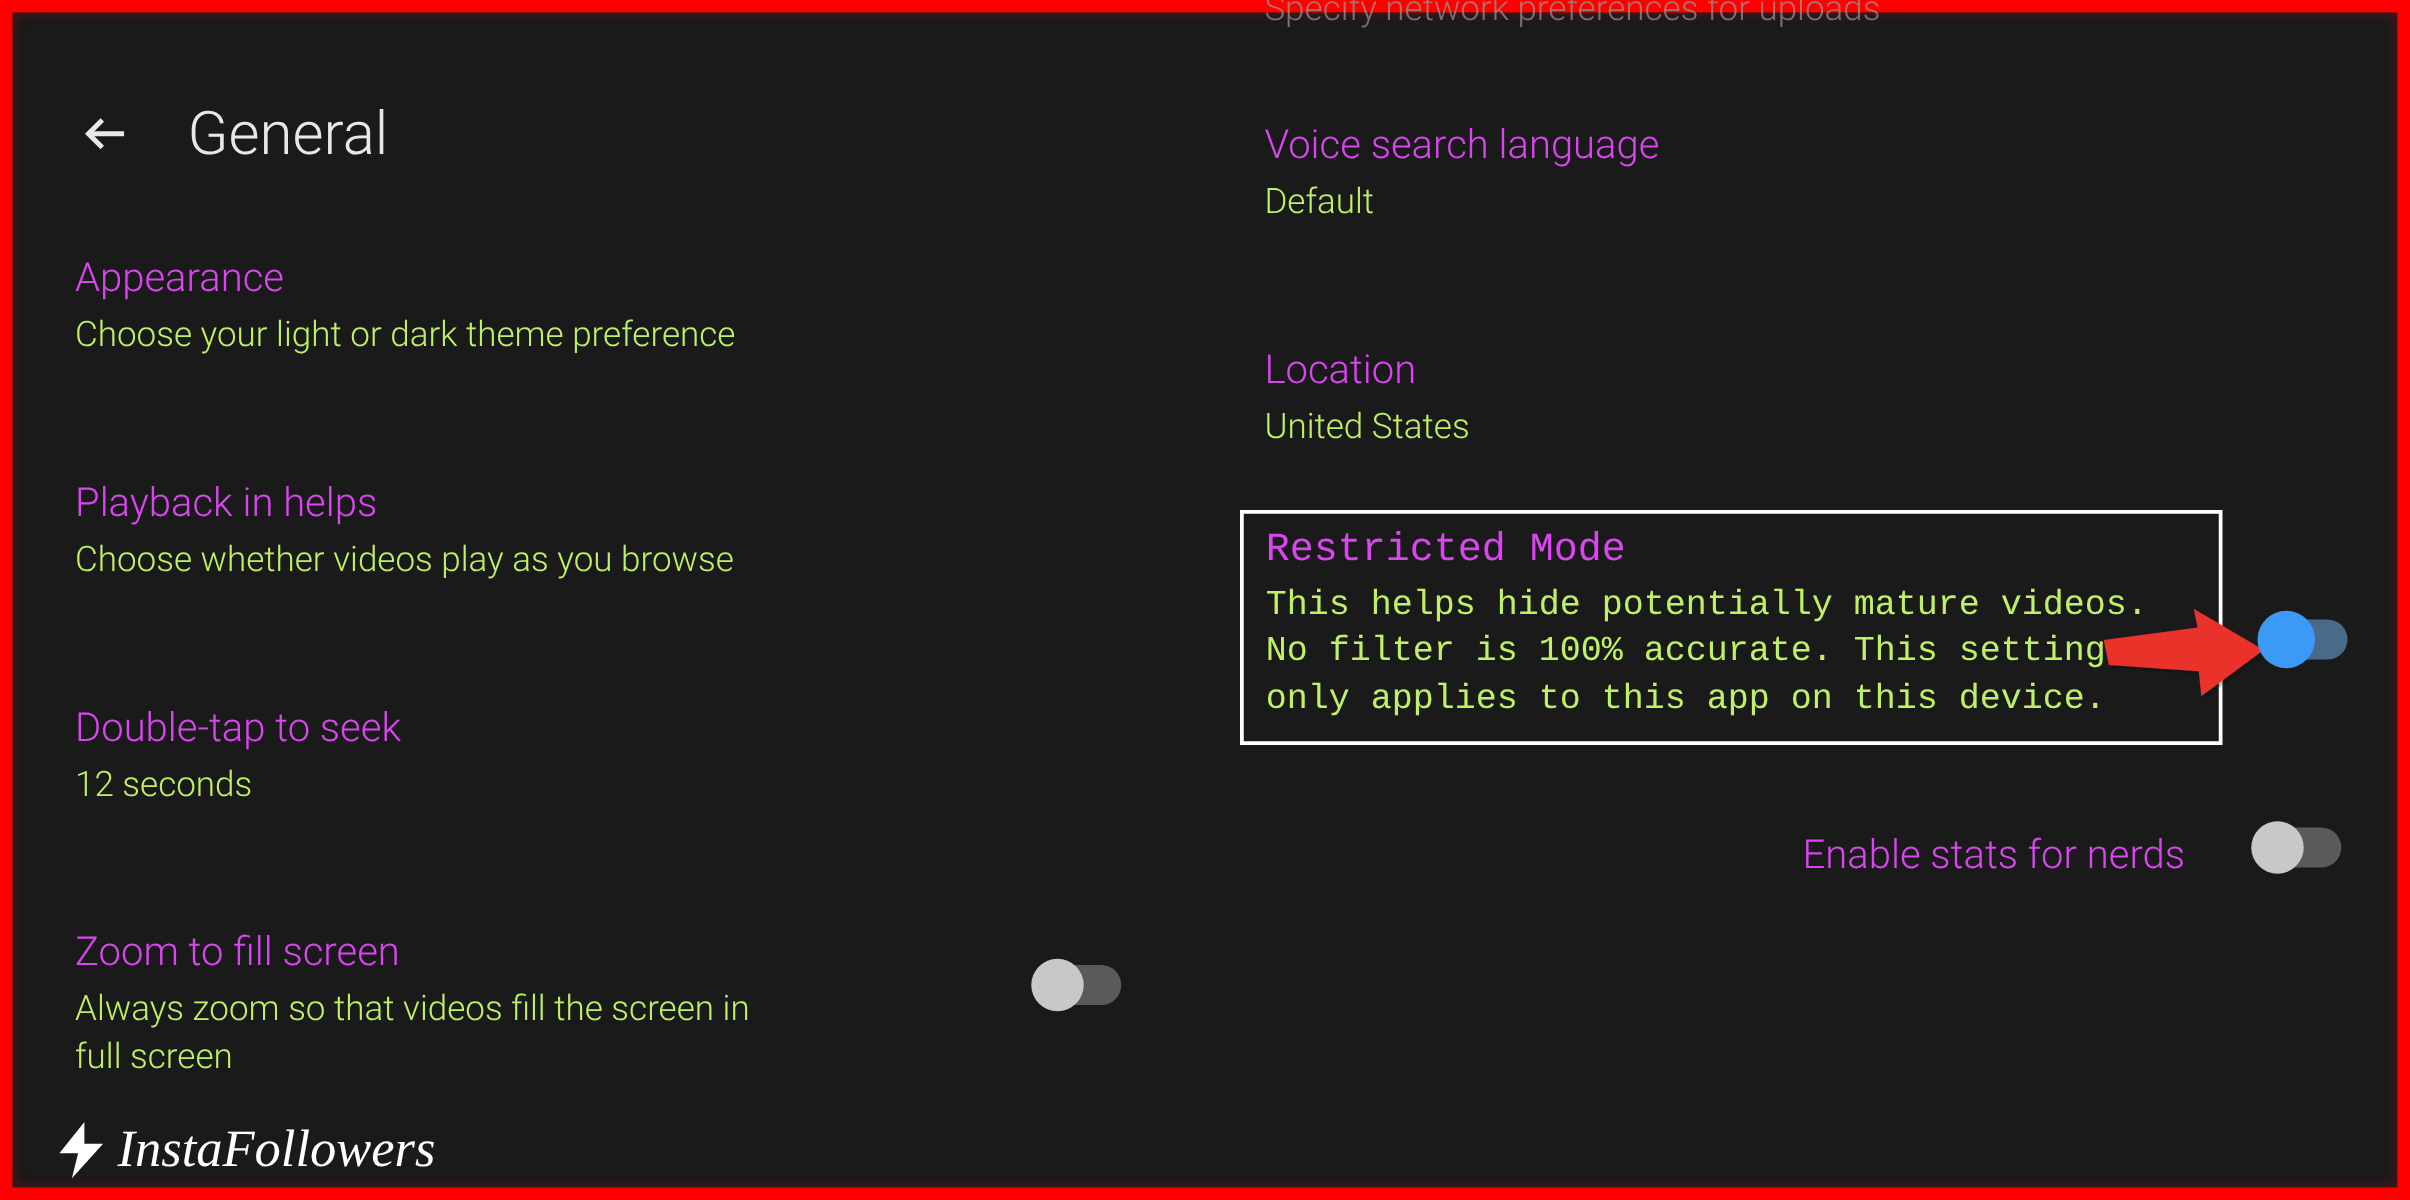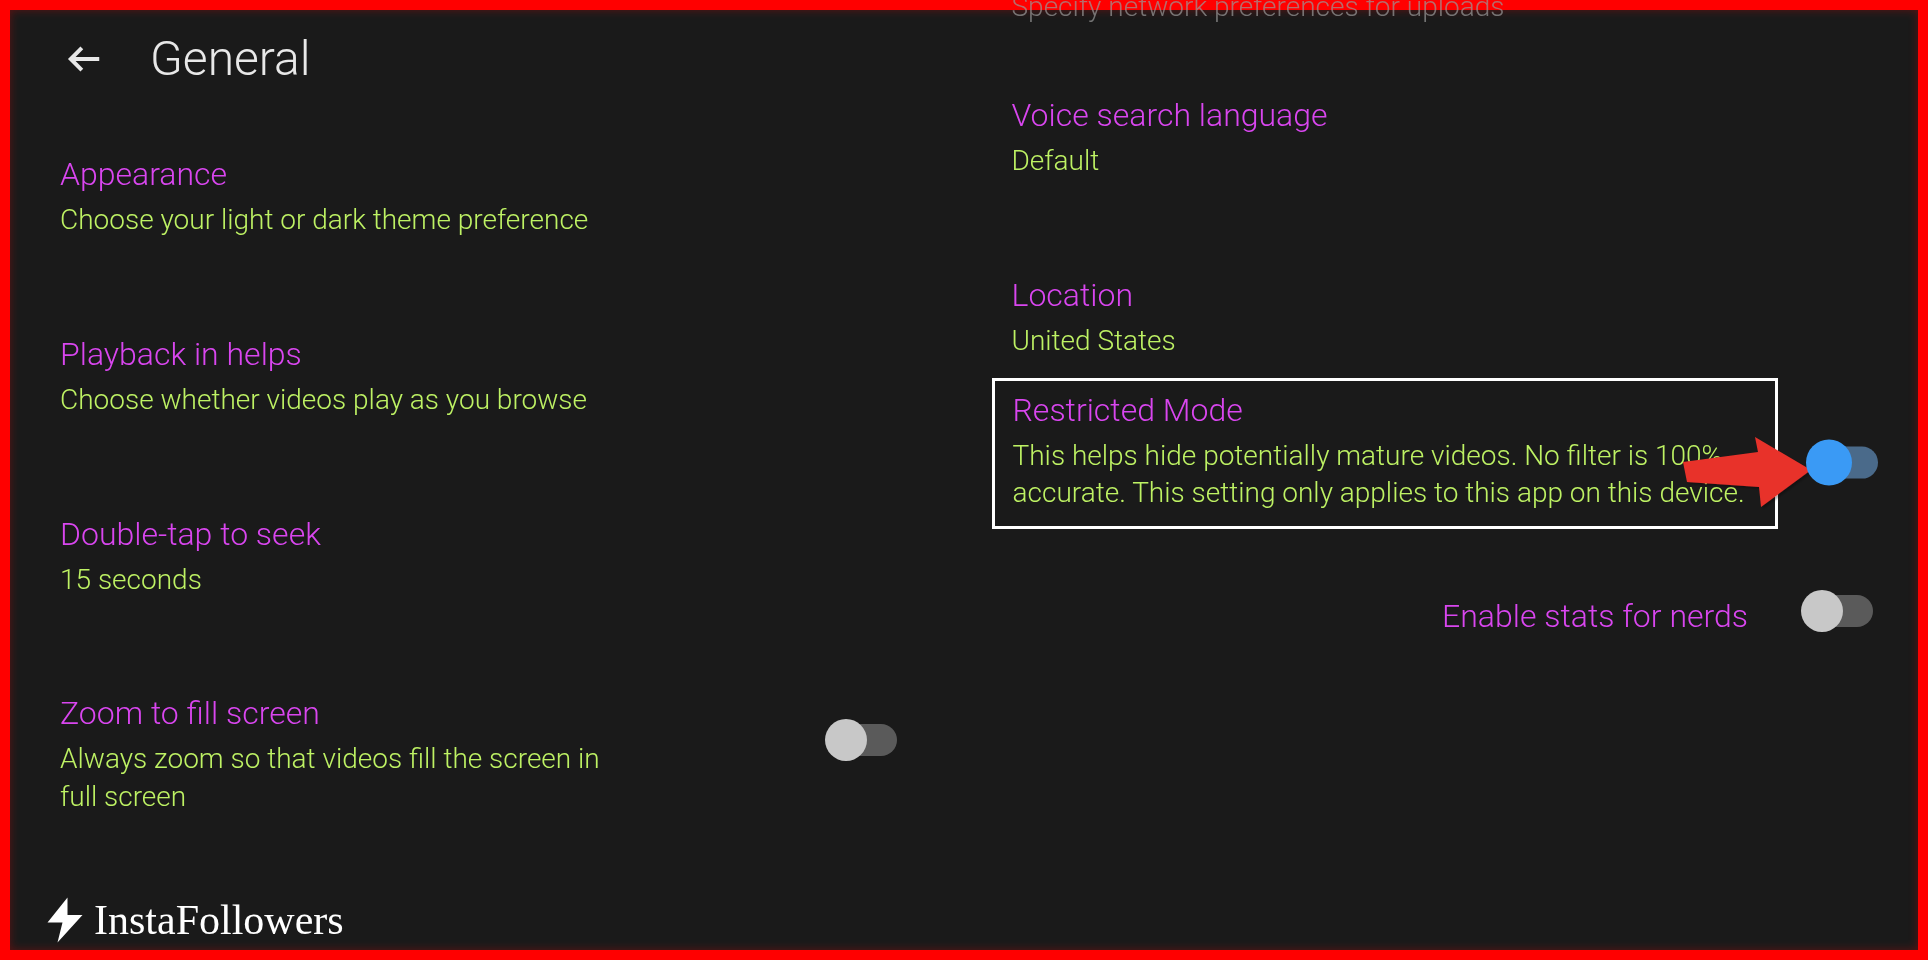--- a/index.html
+++ b/index.html
@@ -23,20 +23,21 @@
       position: relative;
       box-shadow: inset 0 0 10px rgba(255,0,0,0.3);
     }
     .left-col, .right-col {
       flex: 1;
       padding-top: 0;
     }
     .left-col {
       padding-left: 30px;
       padding-right: 40px;
+      margin-top: 48px;
     }
     .right-col {
       padding-left: 15px;
       padding-right: 30px;
       position: relative;
     }
     .header {
       display: flex;
       align-items: center;
       padding: 20px 0 50px 0;
@@ -115,22 +116,24 @@
       border: 3px solid #ffffff;
       padding: 10px 18px 14px 18px;
       margin: 0 0 0 0;
       position: relative;
     }
     .highlighted-box .setting-item {
       padding: 0;
     }
     .restricted-wrapper {
       position: relative;
+      margin-top: 30px;
       margin-bottom: 50px;
       padding-right: 110px;
+      font-family: Liberation Mono, monospace;
     }
     .restricted-toggle {
       position: absolute;
       right: 10px;
       top: 50%;
       transform: translateY(-20%);
       width: 68px;
       height: 32px;
       background: #4a6a8a;
       border-radius: 16px;
@@ -171,20 +174,21 @@
       top: 16px;
       transform: none;
     }
     .watermark {
       position: absolute;
       bottom: 5px;
       left: 30px;
       display: flex;
       align-items: center;
       color: #ffffff;
+      font-style: italic;
       font-family: "Brush Script MT", cursive;
       font-size: 42px;
       font-weight: 500;
     }
     .watermark svg {
       width: 50px;
       height: 50px;
       margin-right: 4px;
     }
   </style>
@@ -210,21 +214,21 @@
     <div class="setting-spacer"></div>
 
     <div class="setting-item">
       <div class="setting-title">Playback in helps</div>
       <div class="setting-desc">Choose whether videos play as you browse</div>
     </div>
     <div class="setting-spacer"></div>
 
     <div class="setting-item">
       <div class="setting-title">Double-tap to seek</div>
-      <div class="setting-desc">15 seconds</div>
+      <div class="setting-desc">12 seconds</div>
     </div>
     <div class="setting-spacer"></div>
 
     <div class="setting-item zoom-item">
       <div class="setting-title">Zoom to fill screen</div>
       <div class="setting-desc" style="max-width:580px;">Always zoom so that videos fill the screen in full screen</div>
       <div class="toggle">
         <div class="toggle-knob"></div>
       </div>
     </div>

